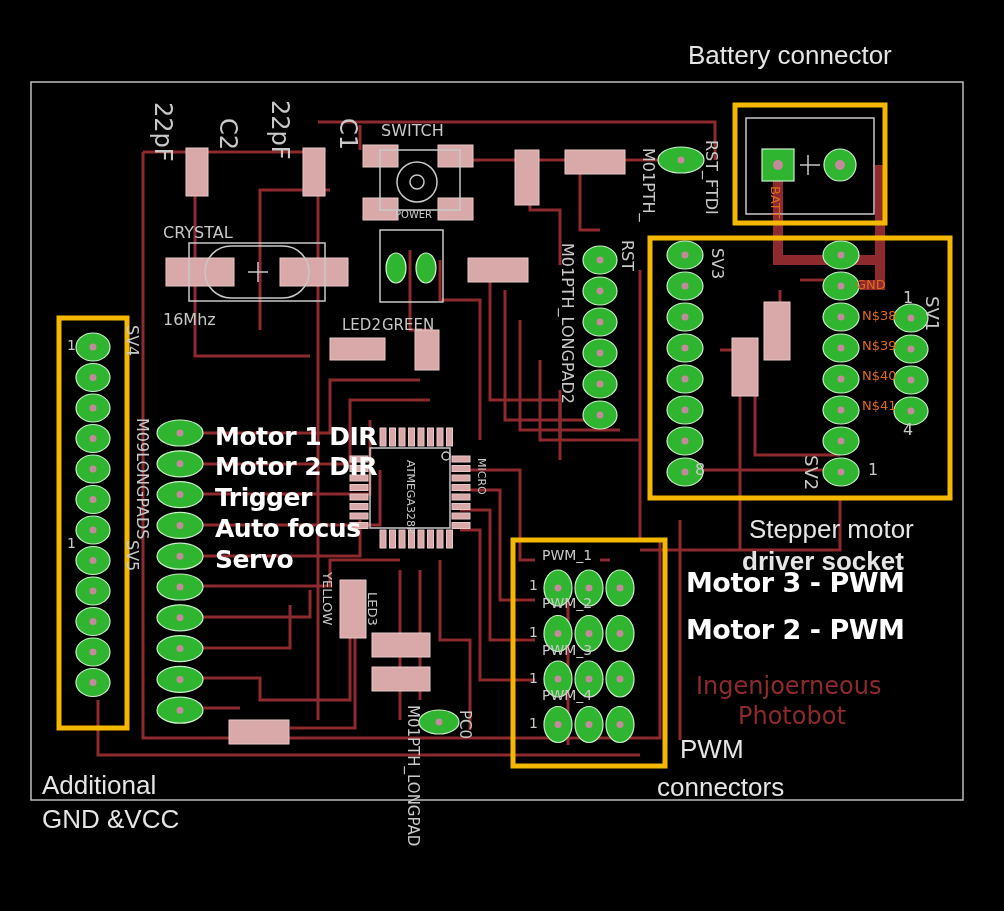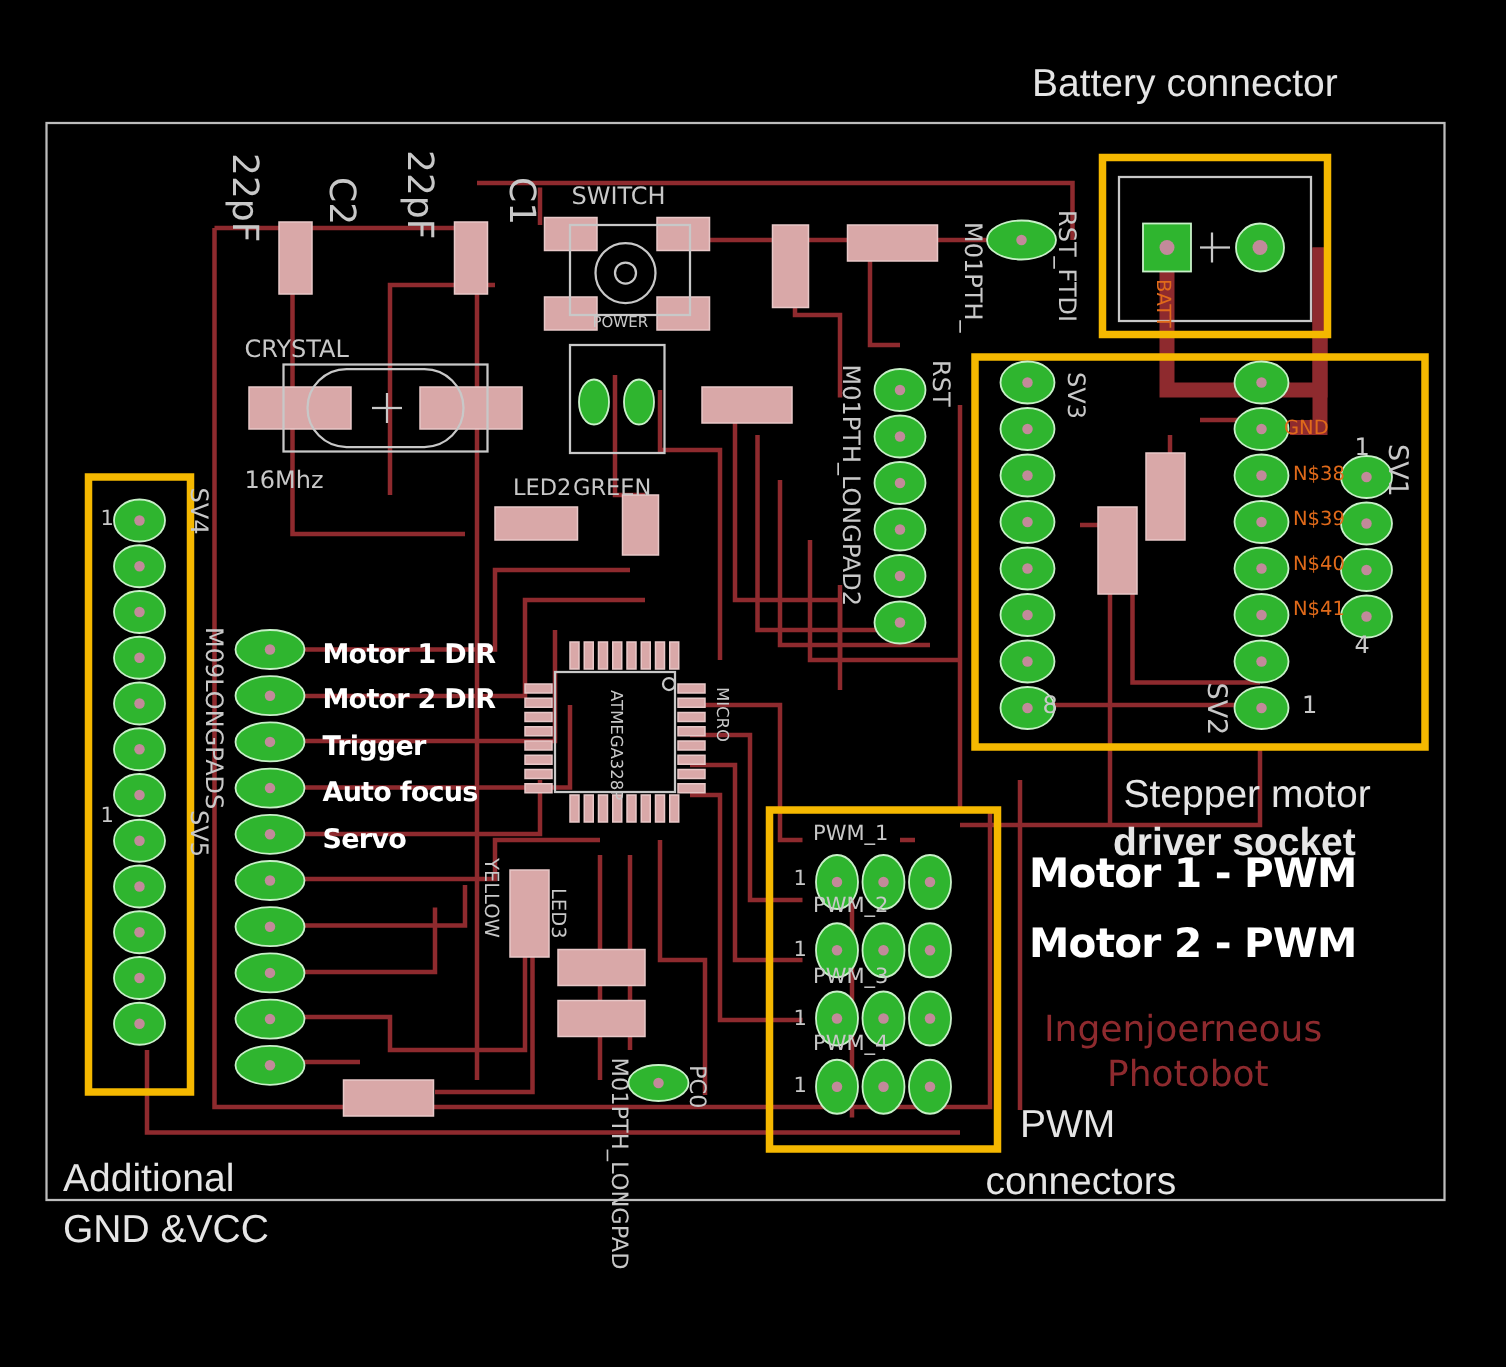--- a/index.html
+++ b/index.html
@@ -7,21 +7,21 @@
   svg{position:absolute;left:0;top:0;}
   .silk{fill:none;stroke:#c8c8c8;stroke-width:1.5;}
   .silktxt{fill:#c8c8c8;font-family:"DejaVu Sans",sans-serif;}
   .trace{fill:none;stroke:#8e2a2e;stroke-width:3;}
   .tracew{fill:none;stroke:#8e2a2e;stroke-width:10;}
   .smd{fill:#d9a8a8;stroke:#e8c8c8;stroke-width:1;}
   .pad{fill:#2fb52f;stroke:#c8f0c8;stroke-width:1.2;}
   .drill{fill:#c28a9a;}
   .hl{fill:none;stroke:#f5b800;stroke-width:5;}
   .ann{position:absolute;color:#e5e5e5;font-family:"Liberation Sans",sans-serif;font-size:26px;white-space:nowrap;}
-  .lbl{position:absolute;color:#fff;font-family:"DejaVu Sans",sans-serif;font-weight:bold;font-size:18px;line-height:30px;white-space:nowrap;letter-spacing:-0.5px;}
+  .lbl{position:absolute;color:#fff;font-family:"DejaVu Sans",sans-serif;font-weight:bold;font-size:25px;line-height:30px;white-space:nowrap;letter-spacing:-0.5px;}
   .netlbl{fill:#e06a1a;font-size:13px;font-family:"DejaVu Sans",sans-serif;}
   .brand{fill:#8e2a2e;font-family:"DejaVu Sans",sans-serif;font-size:24px;}
 </style>
 </head>
 <body>
 
 <svg id="pcb" width="1004" height="911" viewBox="0 0 1004 911">
 
   <rect x="31" y="82" width="932" height="718" fill="none" stroke="#bdbdbd" stroke-width="1.5"></rect>
 
@@ -477,14 +477,14 @@
 <div class="ann" style="left:680px;top:734px;text-align:center;">PWM</div>
 <div class="ann" style="left:657px;top:772px;">connectors</div>
 <div class="ann" style="left:42px;top:770px;">Additional</div>
 <div class="ann" style="left:42px;top:804px;">GND &amp;VCC</div>
 
 <div class="lbl" style="left:215px;top:422px;">Motor 1 DIR</div>
 <div class="lbl" style="left:215px;top:452px;">Motor 2 DIR</div>
 <div class="lbl" style="left:215px;top:483px;">Trigger</div>
 <div class="lbl" style="left:215px;top:514px;">Auto focus</div>
 <div class="lbl" style="left:215px;top:545px;">Servo</div>
-<div class="lbl" style="left:686px;top:568px;font-size:27px;">Motor 1 - PWM</div>
+<div class="lbl" style="left:686px;top:568px;font-size:27px;">Motor 3 - PWM</div>
 <div class="lbl" style="left:686px;top:615px;font-size:27px;">Motor 2 - PWM</div>
 
 </body></html>

